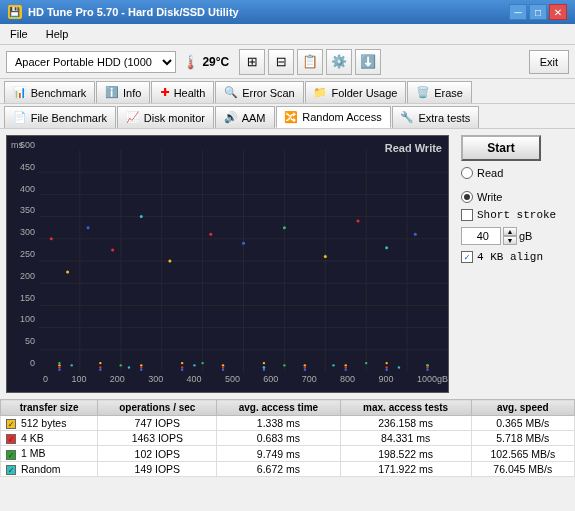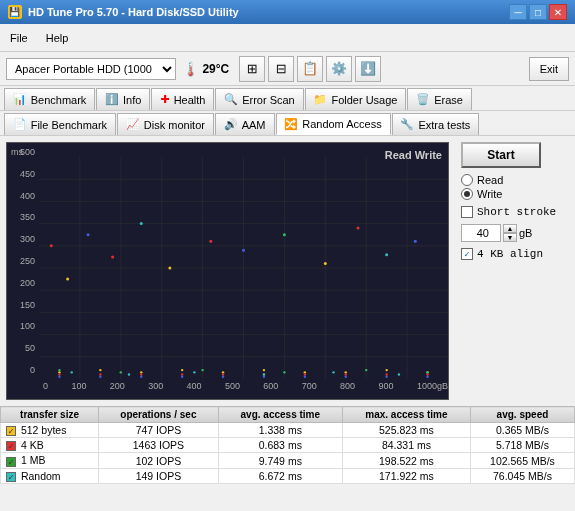--- a/index.html
+++ b/index.html
@@ -45,21 +45,21 @@
       font-size: 10px;
       cursor: pointer;
       display: flex; align-items: center; justify-content: center;
     }
     .title-btn.close { background: #e05050; border-color: #c03030; }
     .menu-bar {
       background: #f0f0f0;
       border-bottom: 1px solid #ccc;
       padding: 2px 6px;
       display: flex; gap: 10px;
-      height: 28px;
+      height: 21px;
       align-items: center;
     }
     .menu-item {
       font-size: 11px;
       cursor: pointer;
       padding: 1px 4px;
     }
     .toolbar {
       background: #f0f0f0;
       border-bottom: 1px solid #ccc;
@@ -165,21 +165,21 @@
     }
     .start-btn {
       width: 80px;
       height: 26px;
       background: linear-gradient(to bottom, #ffffff, #d8d8d8);
       border: 2px outset #b0b0b0;
       cursor: pointer;
       font-size: 12px;
       font-weight: bold;
     }
-    .radio-group { display: flex; flex-direction: column; gap: 2px; }
+    .radio-group { display: flex; flex-direction: column; gap: 12px; }
     .radio-item { display: flex; align-items: center; gap: 4px; cursor: pointer; }
     .radio-circle {
       width: 12px; height: 12px;
       border-radius: 50%;
       border: 1px solid #666;
       background: white;
       display: flex; align-items: center; justify-content: center;
     }
     .radio-circle.checked::after {
       content: '';
@@ -558,33 +558,33 @@
   </div>
 </div>
 
 <div class="bottom-section">
   <table class="stats-table">
     <thead>
       <tr>
         <th>transfer size</th>
         <th>operations / sec</th>
         <th>avg. access time</th>
-        <th>max. access time</th>
+        <th>max. access tests</th>
         <th>avg. speed</th>
       </tr>
     </thead>
     <tbody id="stats-tbody">
     <tr>
     <td>
       <span class="legend-checkbox" style="background:#f0c020;border-color:#666;">✓</span>
       <span>512 bytes</span>
     </td>
     <td>747 IOPS</td>
     <td>1.338 ms</td>
-    <td>525.823 ms</td>
+    <td>236.158 ms</td>
     <td>0.365 MB/s</td>
   </tr>
         <tr>
     <td>
       <span class="legend-checkbox" style="background:#e03030;border-color:#666;">✓</span>
       <span>4 KB</span>
     </td>
     <td>1463 IOPS</td>
     <td>0.683 ms</td>
     <td>84.331 ms</td>

